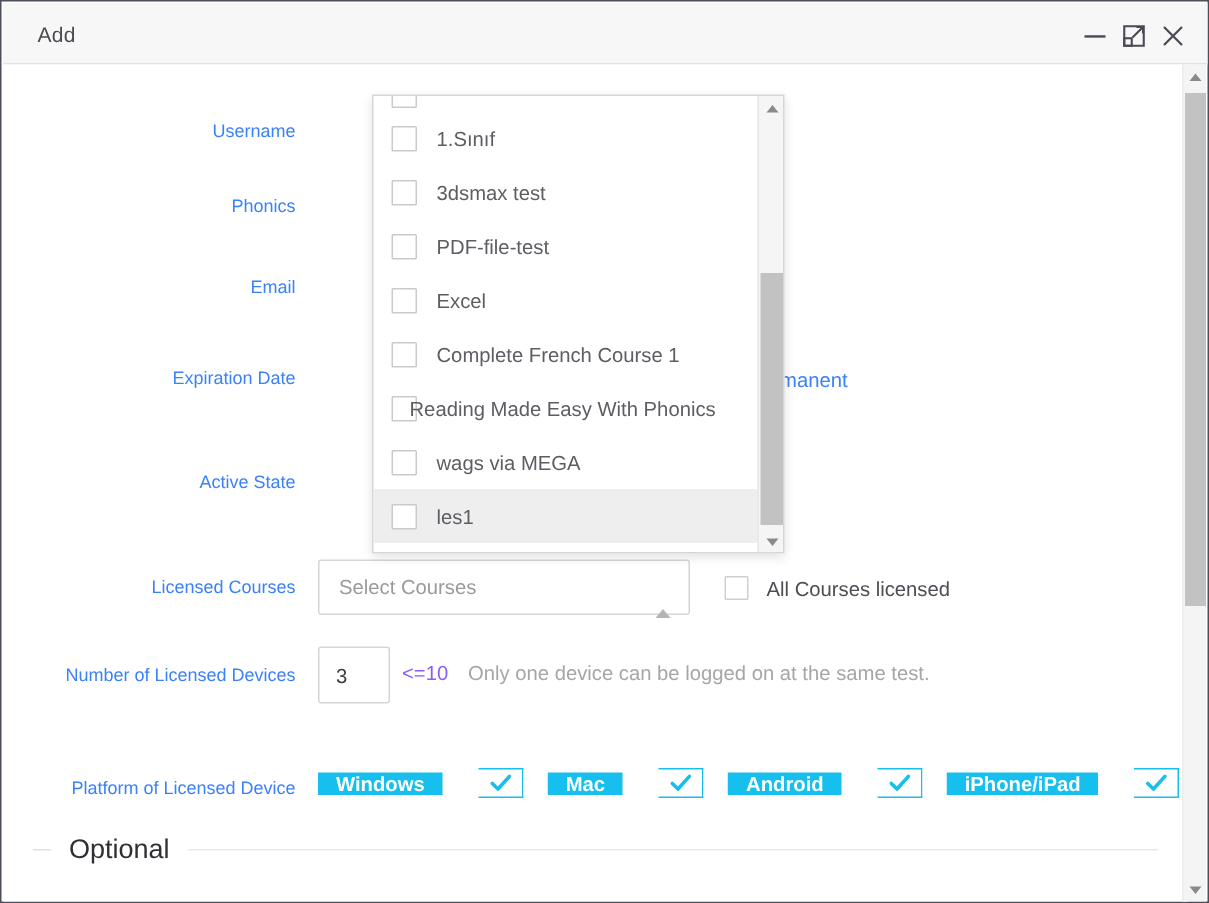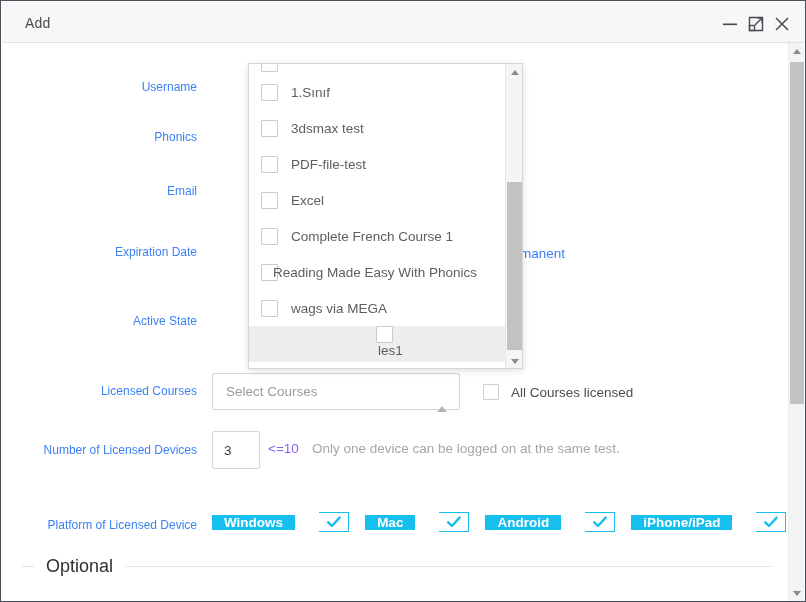--- a/index.html
+++ b/index.html
@@ -98,21 +98,21 @@
   }
   .dd-item {
     position: relative;
     height: 36px;
     display: flex;
     align-items: center;
     padding-left: 12px;
     cursor: pointer;
     white-space: nowrap;
   }
-  .dd-item.hovered { background: #eeeeee; flex-direction: column; }
+  .dd-item.hovered { background: #eeeeee; }
   .dd-item .cbx {
     flex: 0 0 auto;
     width: 17px; height: 17px;
     border: 1px solid #cacaca;
     background: #ffffff;
     border-radius: 1px;
   }
   .dd-item .txt {
     margin-left: 13px;
     font-size: 13.5px;

